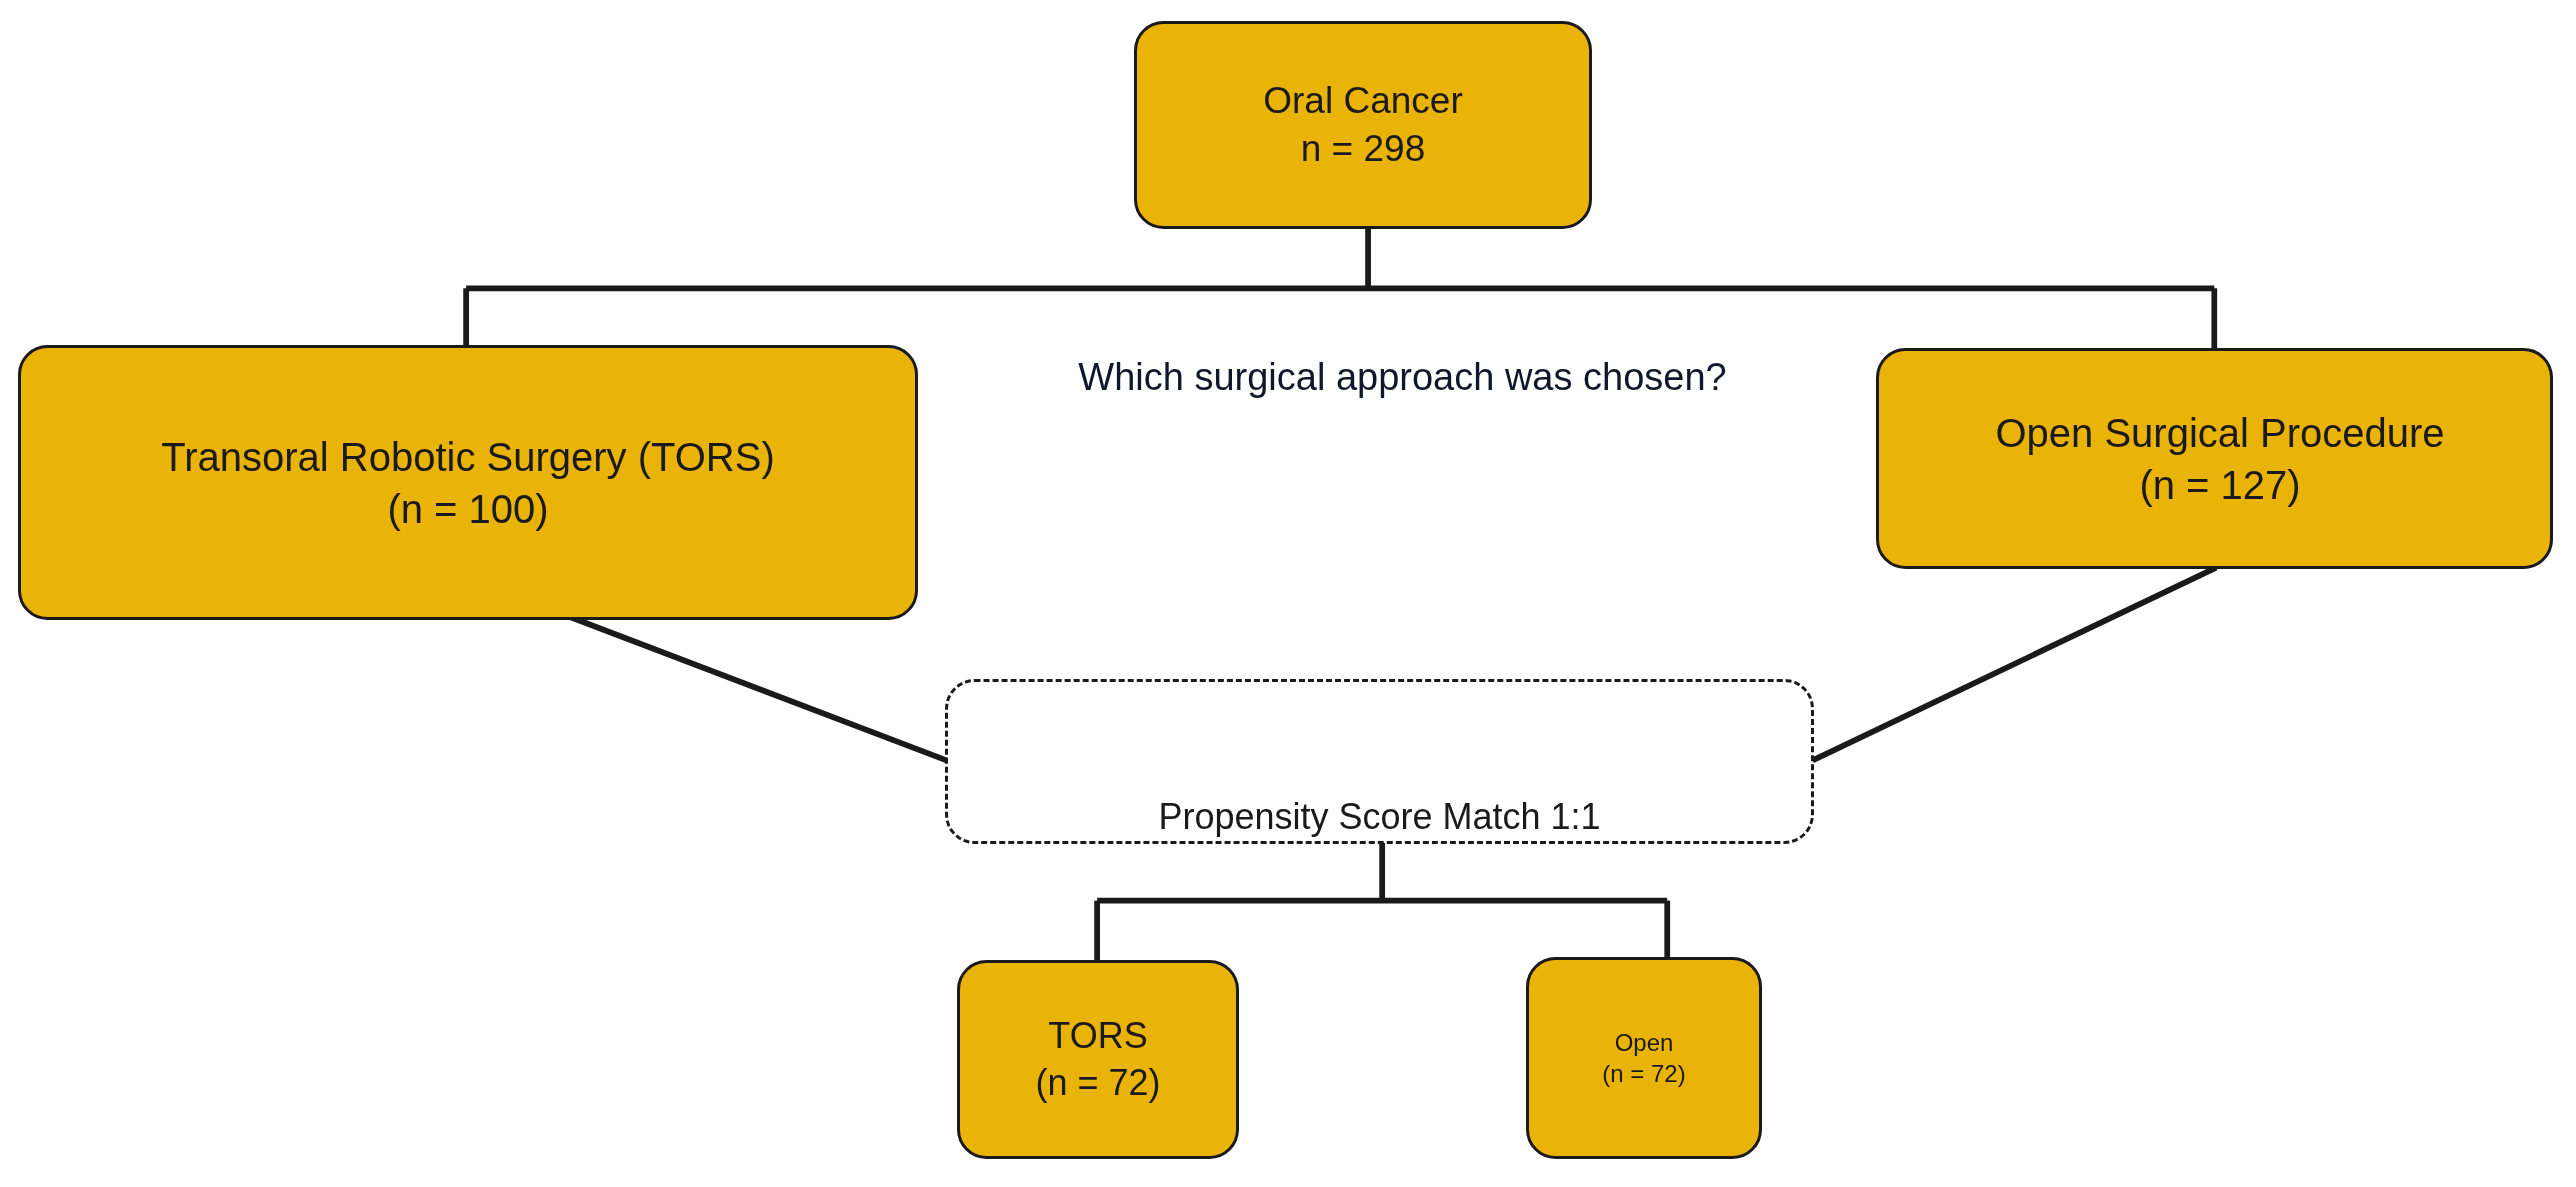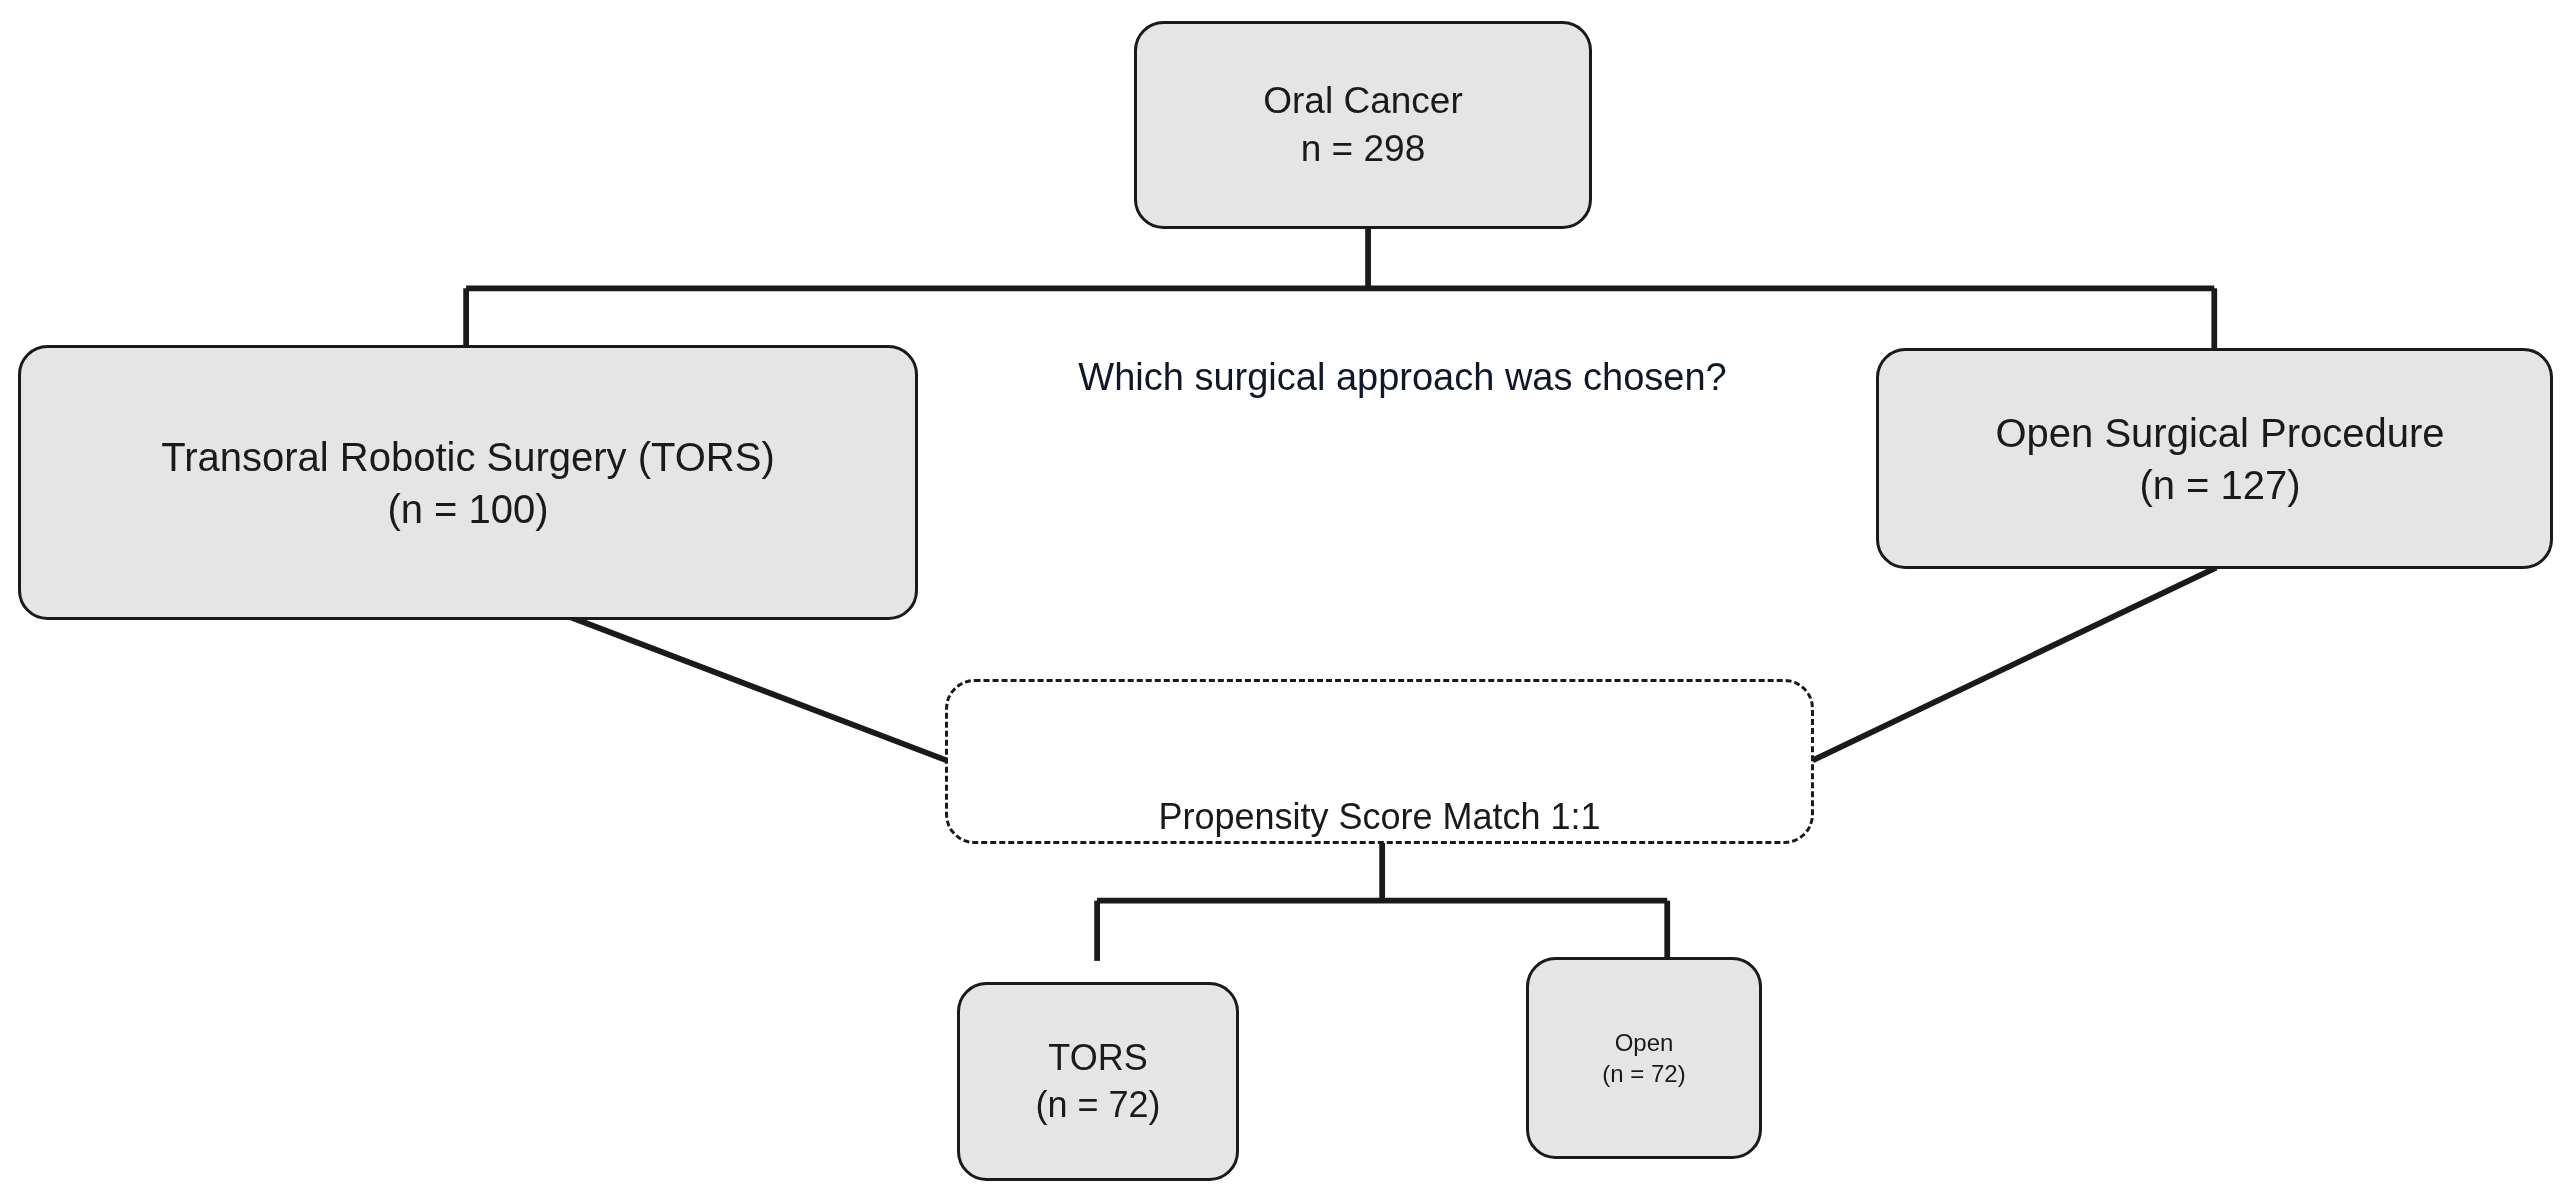--- a/index.html
+++ b/index.html
@@ -26,21 +26,21 @@
     height: 1187px;
     pointer-events: none;
   }
   .node {
     position: absolute;
     box-sizing: border-box;
     display: flex;
     flex-direction: column;
     align-items: center;
     justify-content: center;
-    background: #e5e5e5;
+    background: #eab308;
     color: #1a1a1a;
     text-align: center;
     line-height: 1.30;
     z-index: 2;
   }
   .node.solid {
     border: 3.2px solid #1a1a1a;
     border-radius: 29.5px;
   }
   .node.dashed {
@@ -65,21 +65,21 @@
     left: 1876px;  top: 348px;  width: 677px; height: 221px;
     font-size: 40px;
     padding-left: 11px;
   }
   #node-psm {
     left: 945px;  top: 679px; width: 869px; height: 165px;
     font-size: 36px;
     justify-content: flex-end;
   }
   #node-tors-m {
-    left: 957px;  top: 982px; width: 282px;  height: 199px;
+    left: 957px;  top: 960px; width: 282px;  height: 199px;
     font-size: 36px;
   }
   #node-open-m {
     left: 1526px;  top: 957px; width: 236px;  height: 202px;
     font-size: 24px;
   }
   #question-label {
     position: absolute;
     left: 957px;
     top: 356px;

